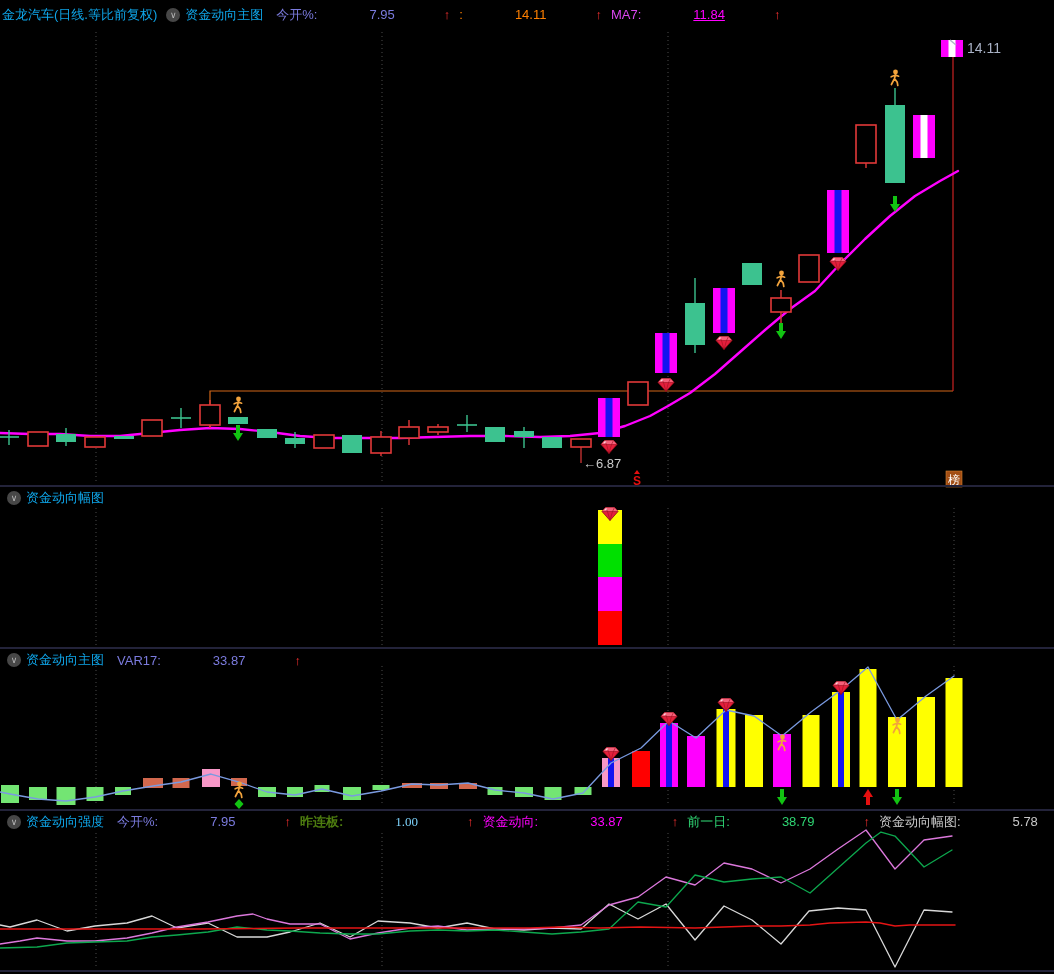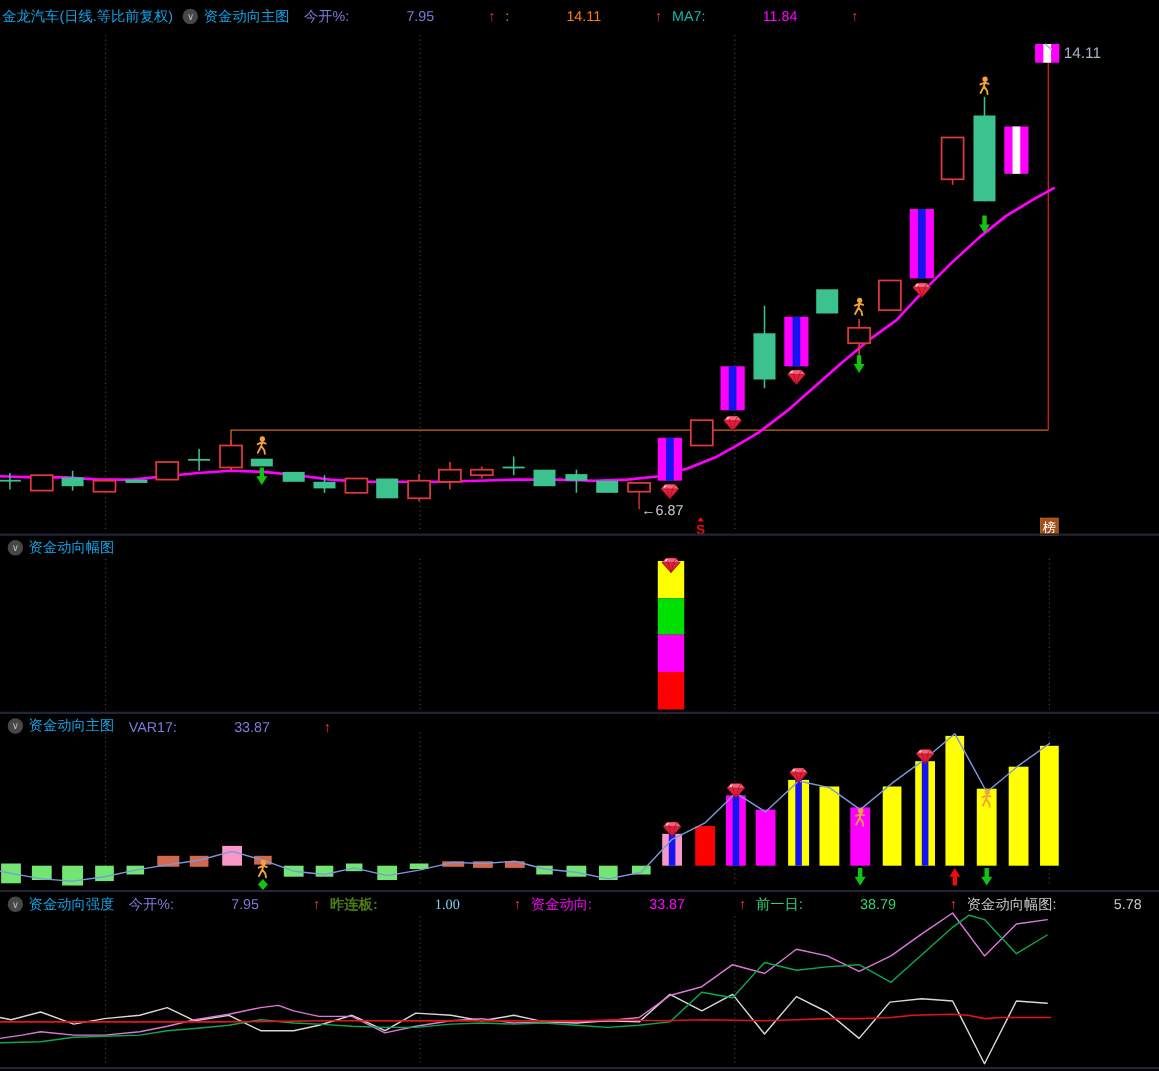--- a/index.html
+++ b/index.html
@@ -208,22 +208,22 @@
     <span class="ttl">资金动向主图</span>
     <span id="main-fields"><span class="fld">
           <span class="lbl" style="color: rgb(123, 123, 222);">今开%:</span>
           <span style="color: rgb(123, 123, 222);">7.95</span>
           <span class="arr" style="color: rgb(255, 50, 50);">↑</span>
         </span><span class="fld">
           <span class="lbl" style="color: rgb(255, 128, 0);">:</span>
           <span style="color: rgb(255, 128, 0);">14.11</span>
           <span class="arr" style="color: rgb(255, 50, 50);">↑</span>
         </span><span class="fld">
-          <span class="lbl" style="color: #14b8a6;">MA7:</span>
-          <span style="color: rgb(255, 0, 255);">11.84</span>
+          <span class="lbl" style="color: #d946ef;">MA7:</span>
+          <span style="color: rgb(255, 0, 255); text-decoration: underline;">11.84</span>
           <span class="arr" style="color: rgb(255, 50, 50);">↑</span>
         </span></span>
   </div>
 
   <div class="titlebar" style="top:488px">
     <span class="cicon">∨</span>
     <span class="ttl">资金动向幅图</span>
   </div>
 
   <div class="titlebar" style="top:650px">

